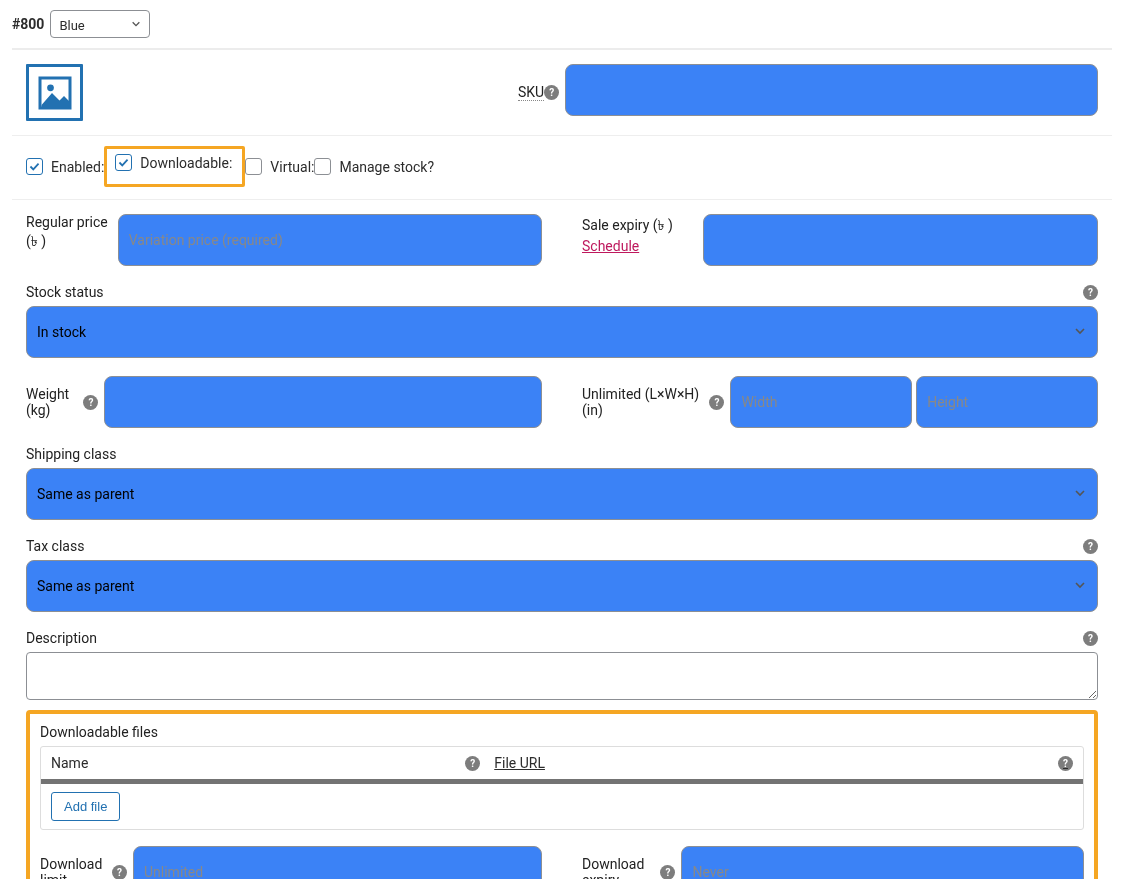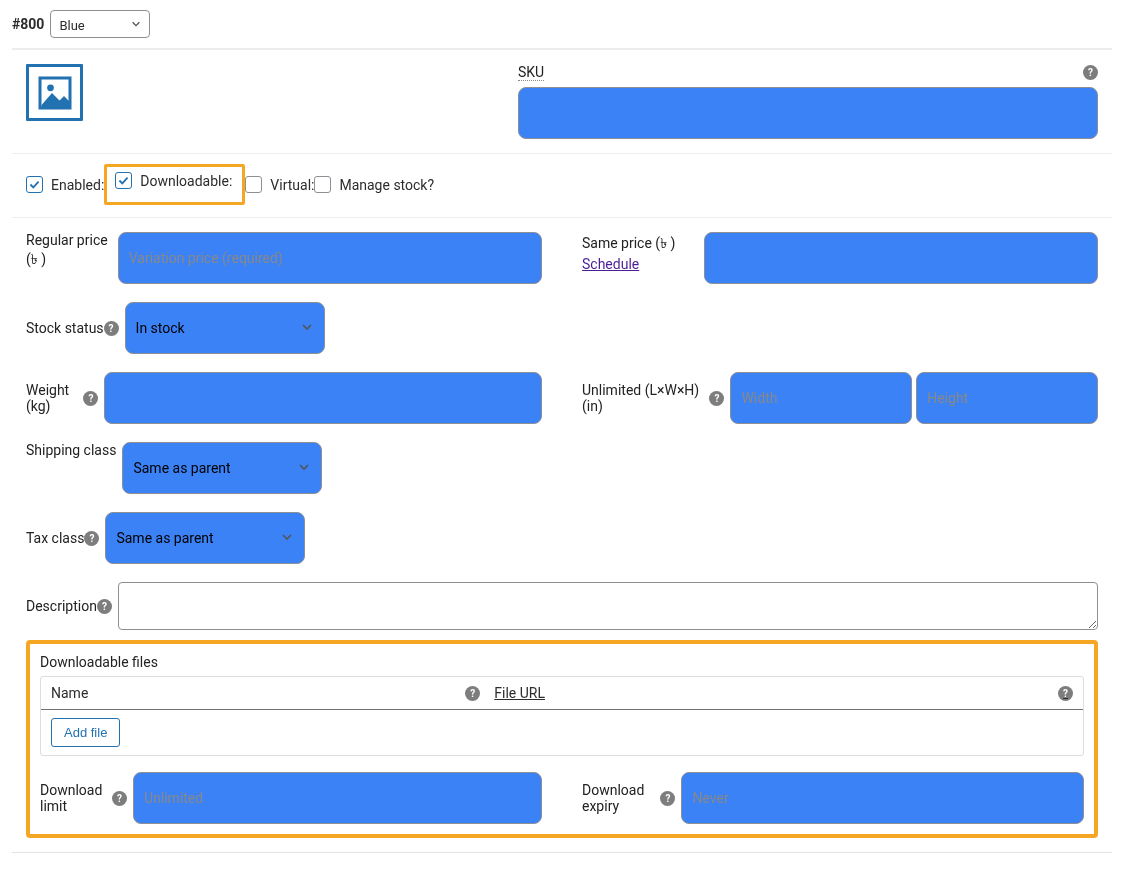--- a/index.html
+++ b/index.html
@@ -61,21 +61,20 @@
     display: flex;
     align-items: center;
     justify-content: center;
     cursor: pointer;
     margin-left: 14px;
   }
   .image-placeholder svg { width: 36px; height: 36px; }
   .sku-block {
     flex: 1;
     display: flex;
-    flex-direction: column;
     gap: 6px;
     padding-right: 14px;
     margin-left: auto;
   }
   .label-row {
     display: flex;
     align-items: center;
     justify-content: space-between;
   }
   .field-label { font-size: 14px; color: #222; }
@@ -137,32 +136,32 @@
   .cb.checked { border-color: #2271b1; }
   .cb.checked svg { width: 13px; height: 13px; }
 
   .form-body { padding: 14px; }
   .row {
     display: flex;
     gap: 40px;
     margin-bottom: 18px;
   }
   .col { flex: 1; display: flex; flex-direction: row; gap: 6px; }
-  .full { width: 100%; display:flex; flex-direction: row; gap:6px; margin-bottom:18px; }
+  .full { width: 100%; display:flex; flex-direction: column; gap:6px; margin-bottom:18px; }
   .select-wrap {
     position: relative;
   }
   .select-wrap .chev {
     position: absolute;
     right: 12px;
     top: 50%;
     transform: translateY(-50%);
     pointer-events: none;
   }
-  .link { color: #4c1d95; text-decoration: underline; cursor: pointer; }
+  .link { color: #be185d; text-decoration: underline; cursor: pointer; }
 
   .dim-row { display: flex; gap: 4px; }
   .dim-row input { flex: 1; }
 
   .desc-textarea {
     width: 100%;
     border: 1px solid #8c8f94;
     border-radius: 4px;
     min-height: 48px;
     resize: vertical;
@@ -177,21 +176,21 @@
     padding: 10px;
     margin-top: 6px;
   }
   .dl-table {
     border: 1px solid #ddd;
     border-radius: 3px;
     margin-top: 6px;
   }
   .dl-head {
     display: flex;
-    border-bottom: 1px solid #737373;
+    border-bottom: 5px solid #737373;
     padding: 8px 10px;
     font-size: 14px;
     align-items: center;
   }
   .dl-head .th { flex: 1; display:flex; align-items:center; gap:6px; }
   .dl-foot {
     padding: 8px 10px;
   }
   .btn-outline {
     border: 1px solid #2271b1;
@@ -270,21 +269,21 @@
 
   <div class="form-body">
 
     <div class="row">
       <div class="col">
         <span class="field-label">Regular price (৳ )</span>
         <input class="text-input" type="text" placeholder="Variation price (required)" style="">
       </div>
       <div class="col">
         <span class="field-label">
-          <span>Same price (৳ )</span>
+          <span>Sale expiry (৳ )</span>
           <a class="link">Schedule</a>
         </span>
         <input class="text-input" type="text" style="">
       </div>
     </div>
 
     <div class="full">
       <div class="label-row">
         <span class="field-label">Stock status</span>
         <span class="help-icon">?</span>

